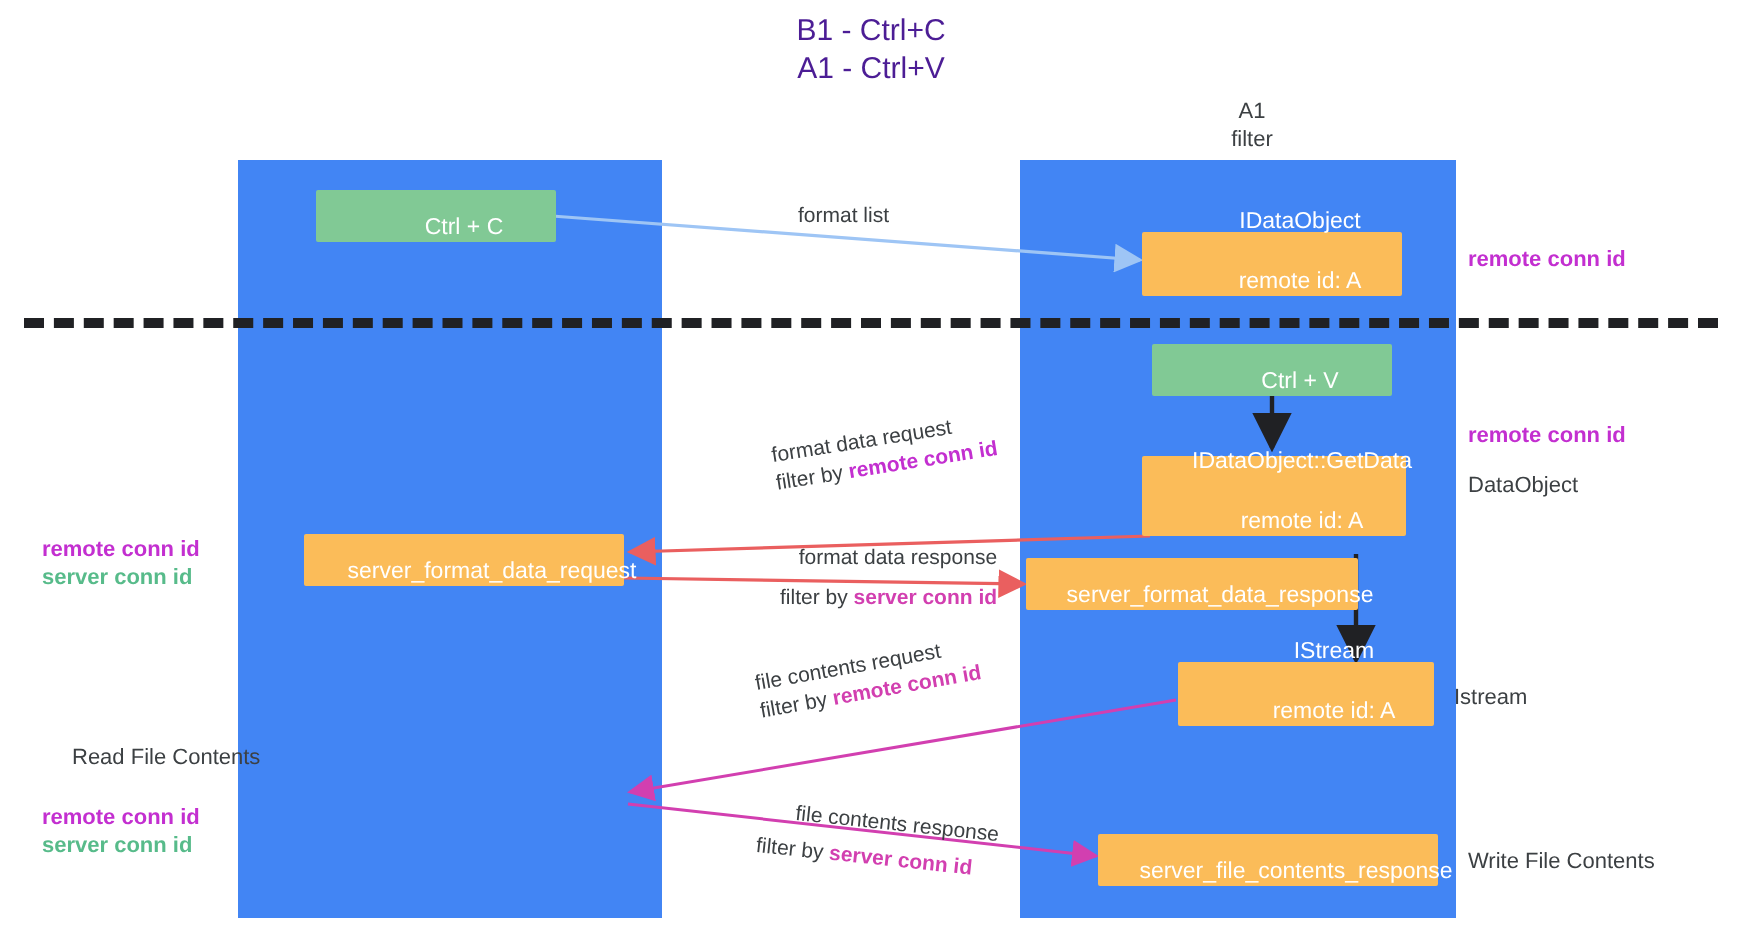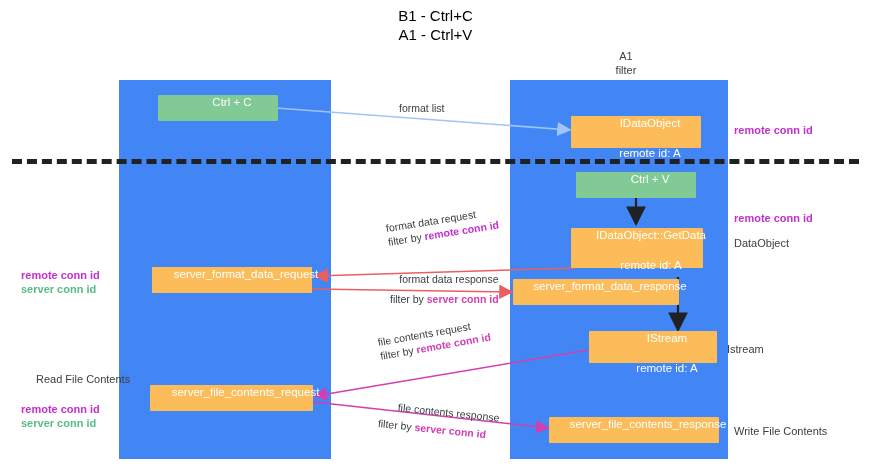--- a/index.html
+++ b/index.html
@@ -19,21 +19,21 @@
     overflow: hidden;
   }
 
   
   #title {
     position: absolute;
     left: 0; top: 6px;
     width: 871px;
     text-align: center;
     font-size: 15px;
-    color: #000000;
+    color: #4c1d95;
     line-height: 19px;
   }
   #title div { white-space: pre; }
 
   
   .col-head {
     position: absolute;
     text-align: center;
     font-size: 11px;
     color: #3c4043;
@@ -58,21 +58,21 @@
     border-top: 5px dashed #202124;
   }
 
   
   .node {
     position: absolute;
     box-sizing: border-box;
     display: flex;
     flex-direction: column;
     align-items: center;
-    justify-content: flex-start;
+    justify-content: flex-end;
     color: #ffffff;
     font-size: 11.5px;
     line-height: 14px;
     text-align: center;
     white-space: nowrap;
     border-radius: 1px;
     padding-left: 28px;
   }
   .node.green { background: #81c995; }
   .node.orange { background: #fbbc59; gap: 16px; }
@@ -185,23 +185,20 @@
 
   <div class="node orange" style="left:513px; top:279px; width:166px; height:26px;">
     <span class="ln">server_format_data_response</span>
   </div>
 
   <div class="node orange" style="left:589px; top:331px; width:128px; height:32px;">
     <span class="ln">IStream</span>
     <span class="ln">remote id: A</span>
   </div>
 
-  <div class="node orange" style="left:150px; top:385px; width:163px; height:26px;">
-    <span class="ln">server_file_contents_request</span>
-  </div>
 
   <div class="node orange" style="left:549px; top:417px; width:170px; height:26px;">
     <span class="ln">server_file_contents_response</span>
   </div>
 
   <div class="edge-label" style="left:399px; top:101px;">
     <span>format list</span>
   </div>
 
   <div class="edge-label rot-1" style="left:387px; top:221px;">

